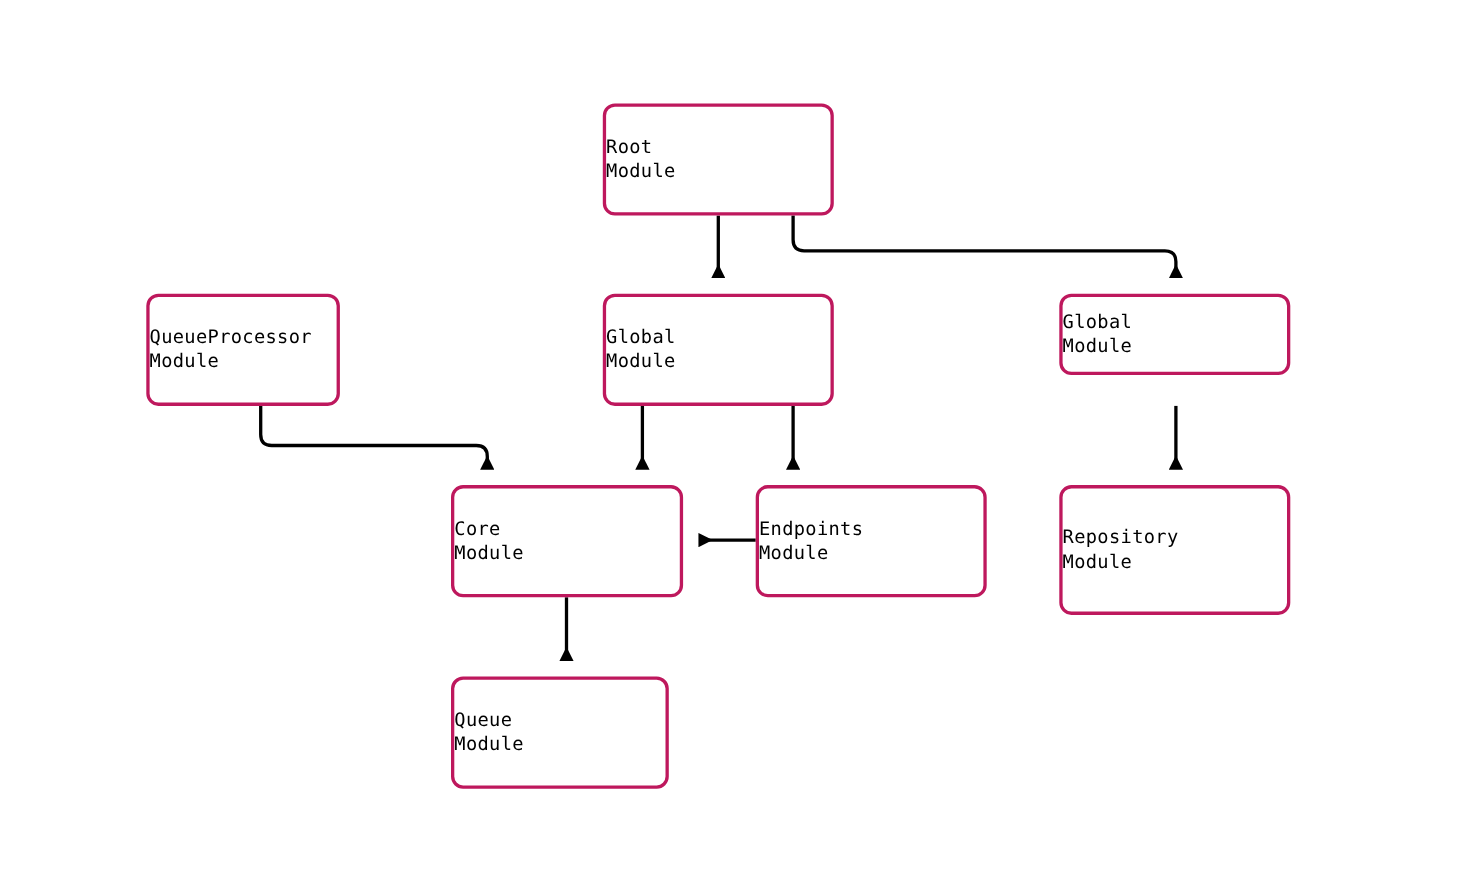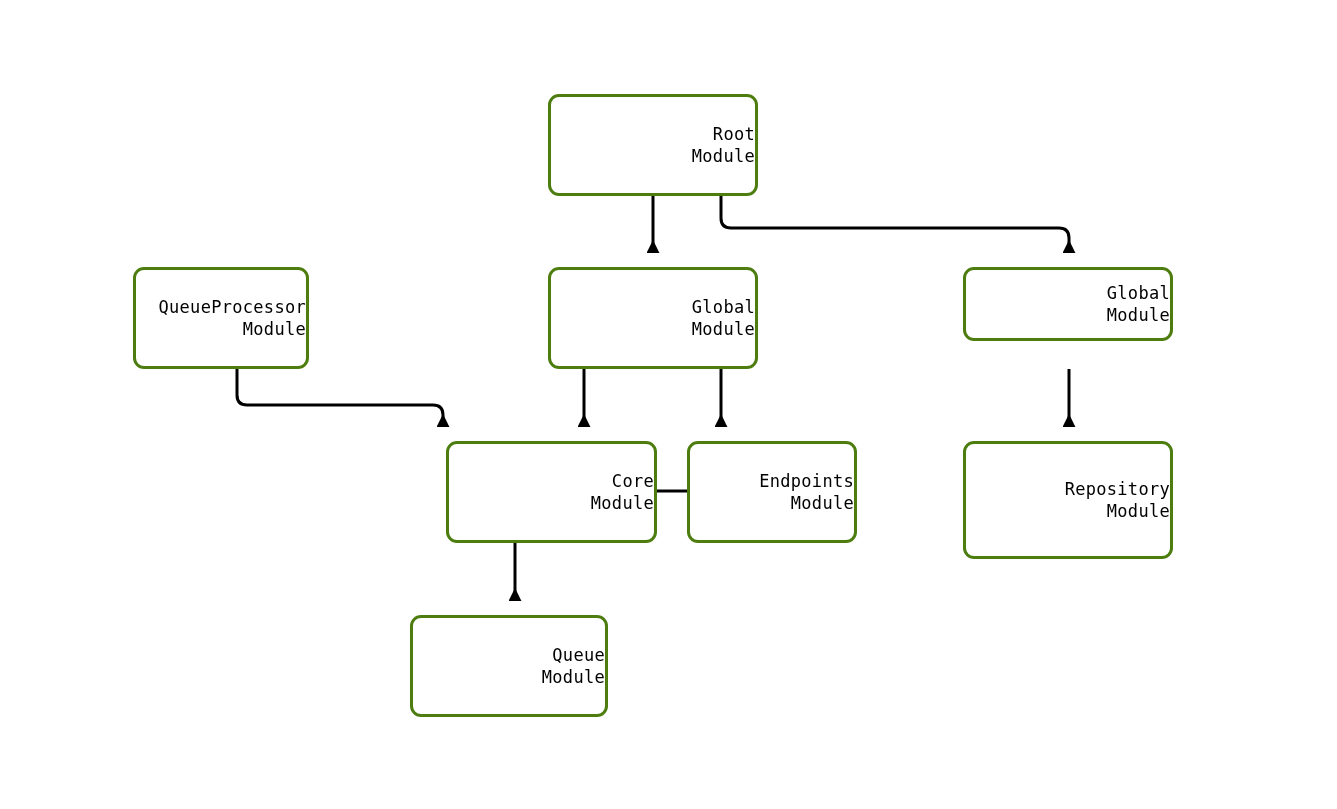--- a/index.html
+++ b/index.html
@@ -23,25 +23,25 @@
     position: absolute;
     left: 0;
     top: 0;
     width: 1337px;
     height: 809px;
   }
   .node {
     position: absolute;
     box-sizing: border-box;
     background: #ffffff;
-    border: 3px solid #4d7c0f;
+    border: 3px solid #be185d;
     border-radius: 11px;
     display: flex;
     flex-direction: column;
-    align-items: flex-end;
+    align-items: flex-start;
     justify-content: center;
     z-index: 2;
   }
   .node-line {
     font-family: "DejaVu Sans Mono", "Liberation Mono", monospace;
     font-size: 17px;
     line-height: 22px;
     color: #000000;
     letter-spacing: 0.3px;
     white-space: pre;
@@ -84,25 +84,25 @@
         <div class="node-line">Module</div>
       </div>
       <div class="node" style="left: 548px; top: 267px; width: 210px; height: 102px;">
         <div class="node-line">Global</div>
         <div class="node-line">Module</div>
       </div>
       <div class="node" style="left: 963px; top: 267px; width: 210px; height: 74px;">
         <div class="node-line">Global</div>
         <div class="node-line">Module</div>
       </div>
-      <div class="node" style="left: 410px; top: 441px; width: 211px; height: 102px; margin-left: 36px;">
+      <div class="node" style="left: 410px; top: 441px; width: 211px; height: 102px;">
         <div class="node-line">Core</div>
         <div class="node-line">Module</div>
       </div>
-      <div class="node" style="left: 687px; top: 441px; width: 170px; height: 102px;">
+      <div class="node" style="left: 687px; top: 441px; width: 210px; height: 102px;">
         <div class="node-line">Endpoints</div>
         <div class="node-line">Module</div>
       </div>
       <div class="node" style="left: 963px; top: 441px; width: 210px; height: 118px;">
         <div class="node-line">Repository</div>
         <div class="node-line">Module</div>
       </div>
       <div class="node" style="left: 410px; top: 615px; width: 198px; height: 102px;">
         <div class="node-line">Queue</div>
         <div class="node-line">Module</div>

